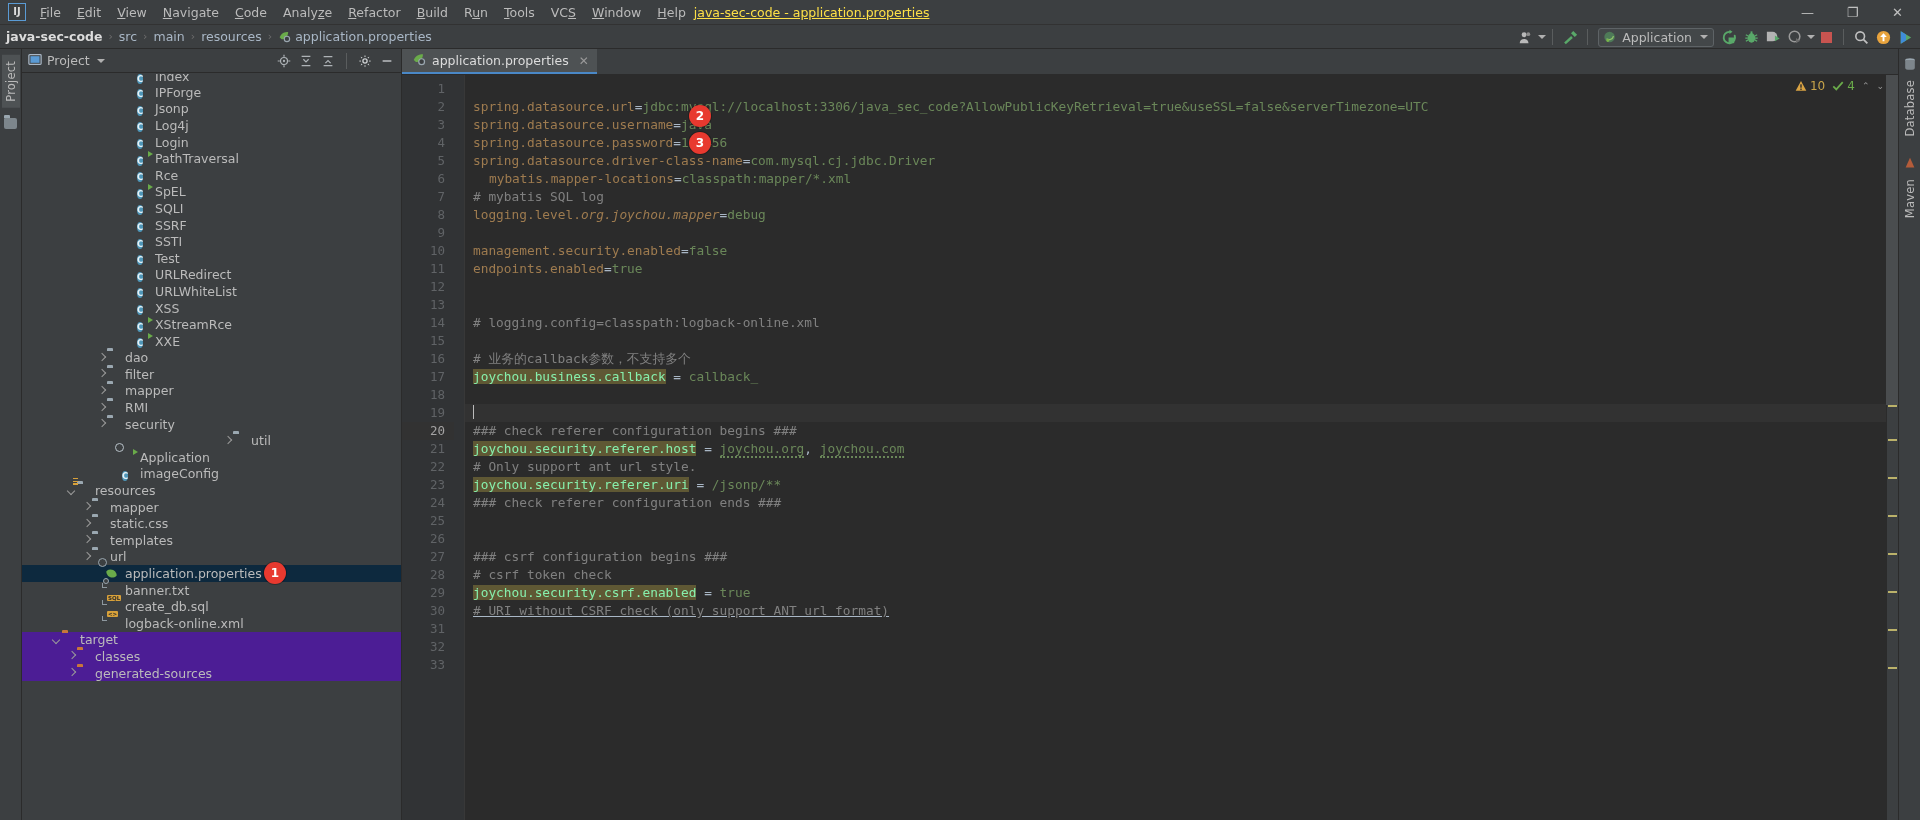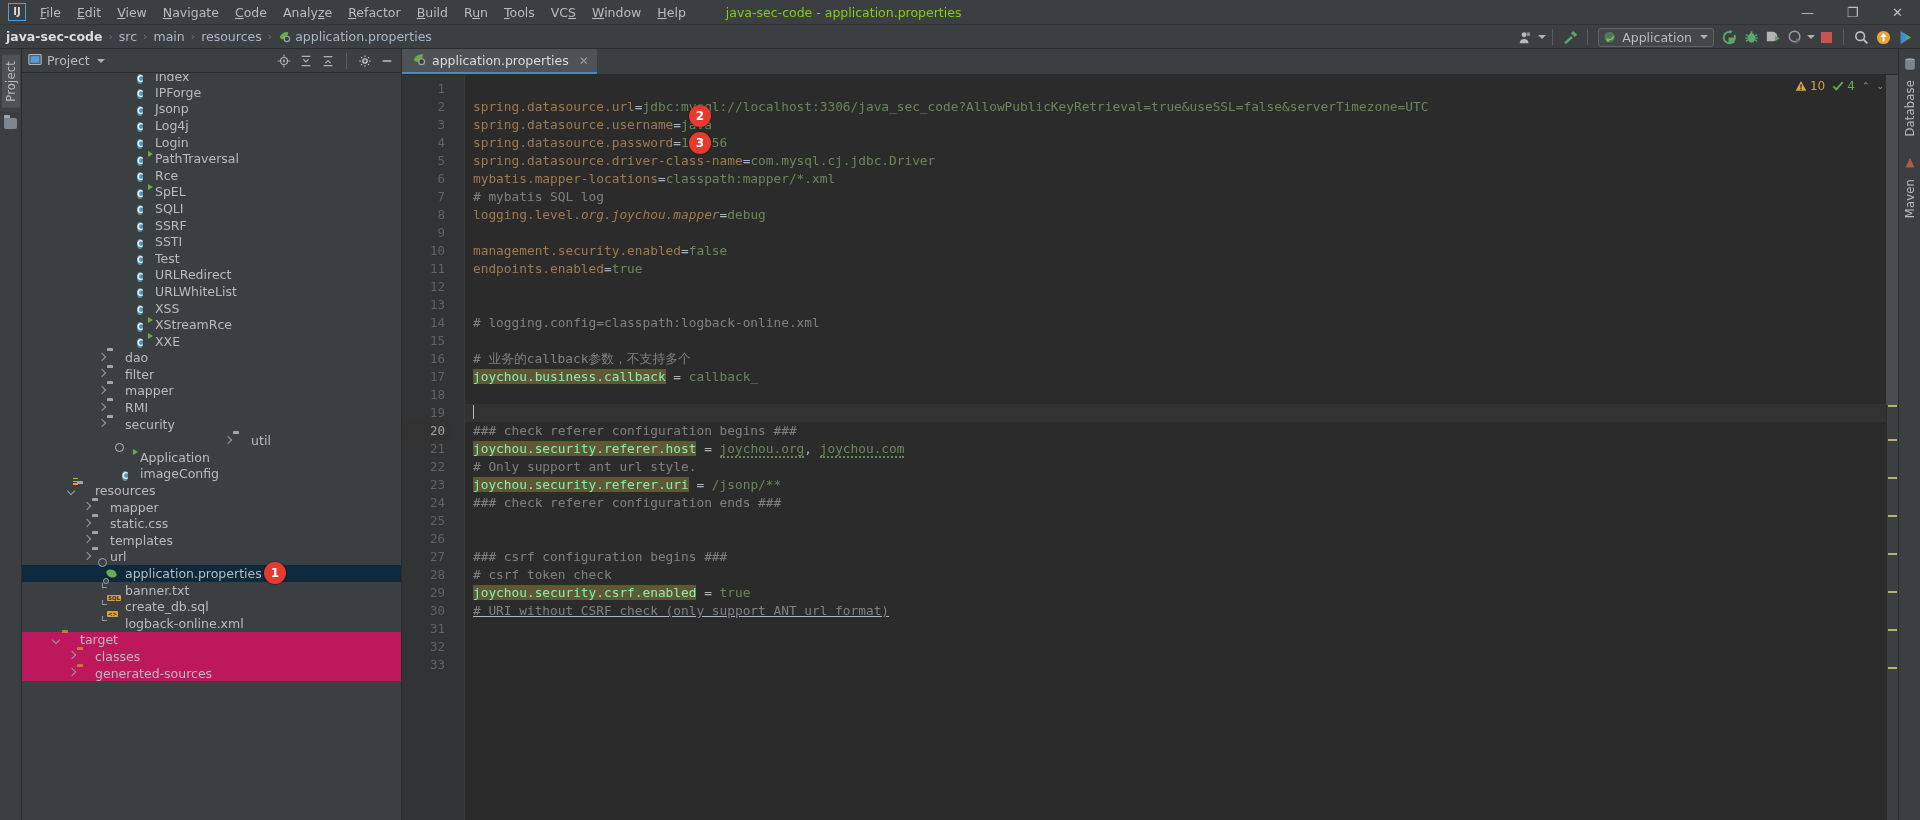--- a/index.html
+++ b/index.html
@@ -22,21 +22,21 @@
     width: 18px; height: 18px; margin: 0 6px 0 8px;
     border: 1px solid #5a9bd5; color: #ddd; font-size: 10px; font-weight: bold;
     display: flex; align-items: center; justify-content: center; line-height: 1;
   }
   .menu-item {
     padding: 3px 8px; font-size: 12.5px; color: #bbbbbb; white-space: nowrap;
     font-family: "DejaVu Sans", sans-serif;
   }
   .menu-item .mn { text-decoration: underline; }
   .win-title {
-    margin-left: 32px; color: #84cc16; font-size: 12.5px; white-space: nowrap;
+    color: #fde047; font-size: 12.5px; white-space: nowrap; text-decoration: underline;
   }
   .win-buttons { position: absolute; right: 0; top: 0; height: 25px; display: flex; }
   .win-btn {
     width: 45px; height: 25px; display: flex; align-items: center; justify-content: center;
     color: #c0c0c0; font-size: 13px;
   }
 
   
   .navbar {
     height: 24px; background: #3c3f41; display: flex; align-items: center;
@@ -99,21 +99,21 @@
 
   .tree {
     flex: 1; overflow: hidden; position: relative; background: #3c3f41;
     padding-top: 1px;
   }
   .trow {
     height: 16.6px; display: flex; align-items: center; font-size: 12.5px;
     color: #bbbbbb; white-space: nowrap; padding-right: 4px; position: relative;
   }
   .trow.selected { background: #0d293e; }
-  .trow.target-tint { background: #be185d; }
+  .trow.target-tint { background: #4c1d95; }
   .trow .arrow {
     width: 10px; height: 10px; display: inline-block; position: relative; flex: none;
   }
   .arrow.closed::before {
     content: ''; position: absolute; left: 2px; top: 1px;
     width: 5px; height: 5px; border-right: 1.4px solid #9a9a9a; border-top: 1.4px solid #9a9a9a;
     transform: rotate(45deg);
   }
   .arrow.open::before {
     content: ''; position: absolute; left: 1px; top: 2px;
@@ -692,21 +692,21 @@
             <div class="ln">32</div>
             <div class="ln">33</div>
           </div>
         <div class="gutter-fold"></div>
         <div class="code" id="code">
             <div class="cline" style="position: relative;"></div>
             <div class="cline" style="position: relative;"><span class="k">spring.datasource.url</span><span class="eq">=</span><span class="val">jdbc:mysql://localhost:3306/java_sec_code?AllowPublicKeyRetrieval=true&amp;useSSL=false&amp;serverTimezone=UTC</span></div>
             <div class="cline" style="position: relative;"><span class="k">spring.datasource.username</span><span class="eq">=</span><span class="val">java</span><span class="bubble" style="left: 224px; top: -11px;">2</span></div>
             <div class="cline" style="position: relative;"><span class="k">spring.datasource.password</span><span class="eq">=</span><span class="val">123456</span><span class="bubble" style="left: 224px; top: -2px;">3</span></div>
             <div class="cline" style="position: relative;"><span class="k">spring.datasource.driver-class-name</span><span class="eq">=</span><span class="val">com.mysql.cj.jdbc.Driver</span></div>
-            <div class="cline" style="position: relative;"><span class="k">mybatis.mapper-locations</span><span class="eq">=</span><span class="val">classpath:mapper/*.xml</span></div>
+            <div class="cline" style="position: relative; margin-left: 16px;"><span class="k">mybatis.mapper-locations</span><span class="eq">=</span><span class="val">classpath:mapper/*.xml</span></div>
             <div class="cline" style="position: relative;"><span class="cmt"># mybatis SQL log</span></div>
             <div class="cline" style="position: relative;"><span class="k">logging.level.</span><span class="k" style="font-style: italic;">org.joychou.mapper</span><span class="eq">=</span><span class="val">debug</span></div>
             <div class="cline" style="position: relative;"></div>
             <div class="cline" style="position: relative;"><span class="k">management.security.enabled</span><span class="eq">=</span><span class="val">false</span></div>
             <div class="cline" style="position: relative;"><span class="k">endpoints.enabled</span><span class="eq">=</span><span class="val">true</span></div>
             <div class="cline" style="position: relative;"></div>
             <div class="cline" style="position: relative;"></div>
             <div class="cline" style="position: relative;"><span class="cmt"># logging.config=classpath:logback-online.xml</span></div>
             <div class="cline" style="position: relative;"></div>
             <div class="cline" style="position: relative;"><span class="cmt"># 业务的callback参数，不支持多个</span></div>

